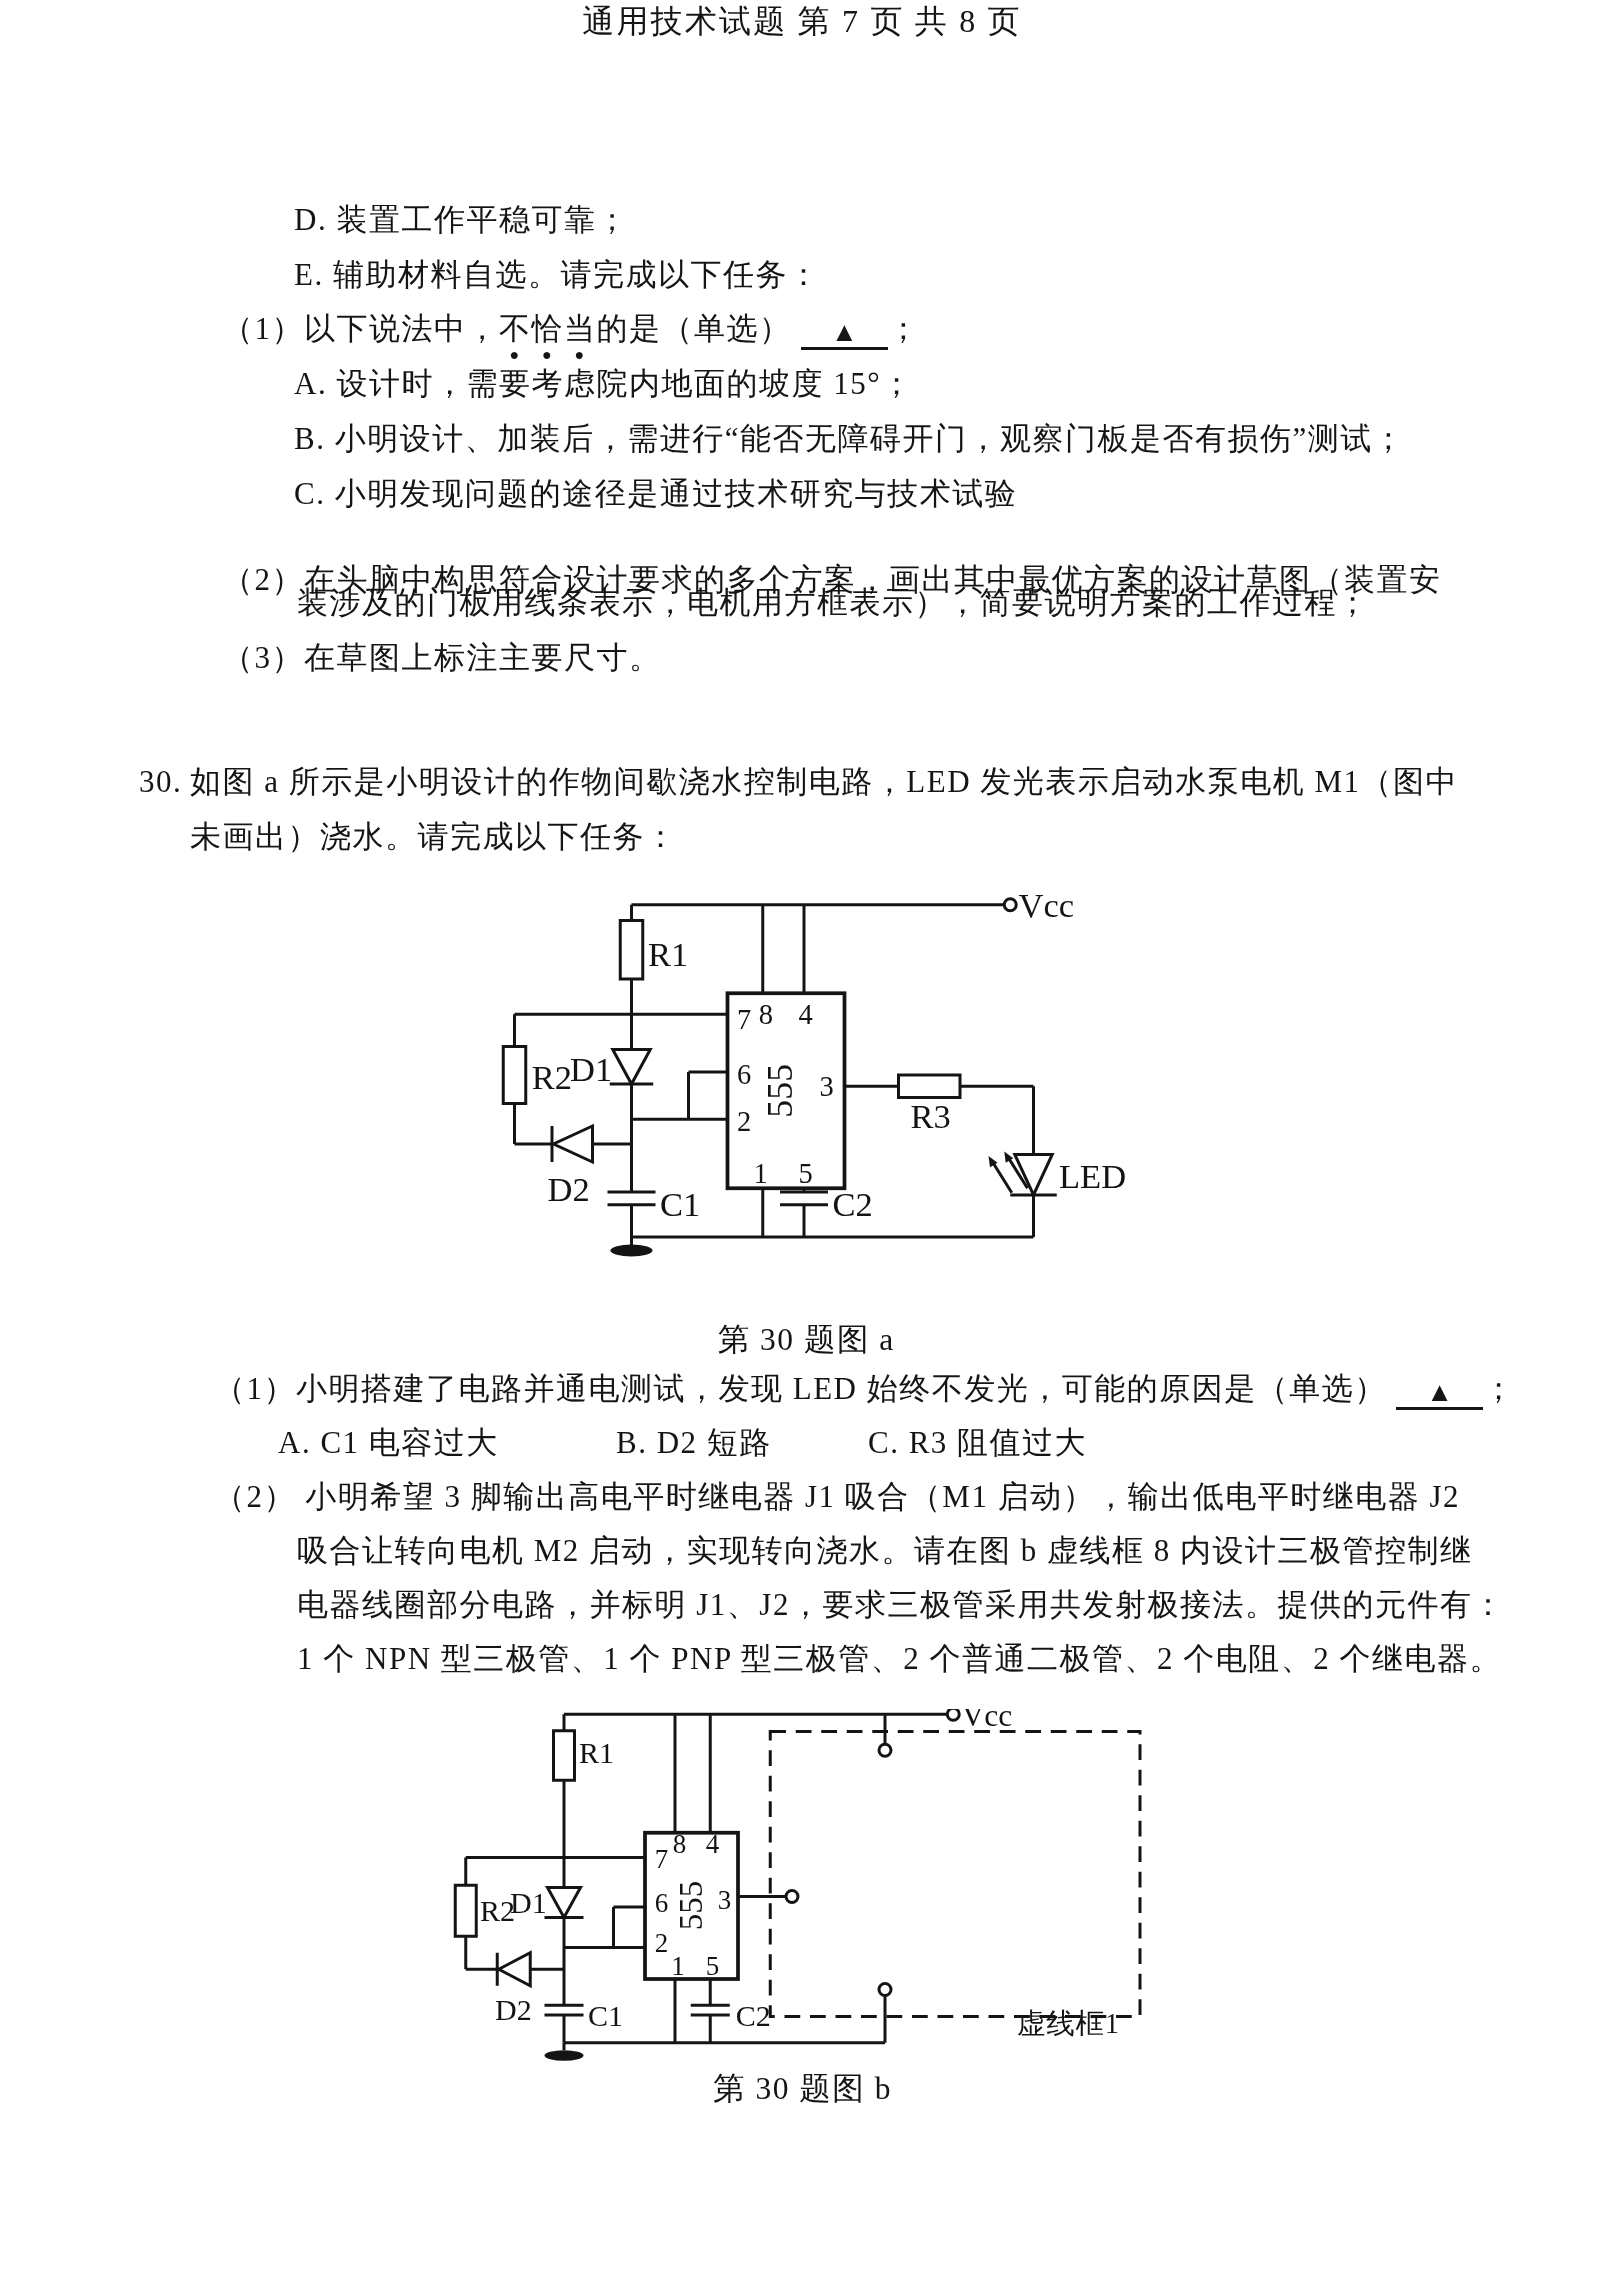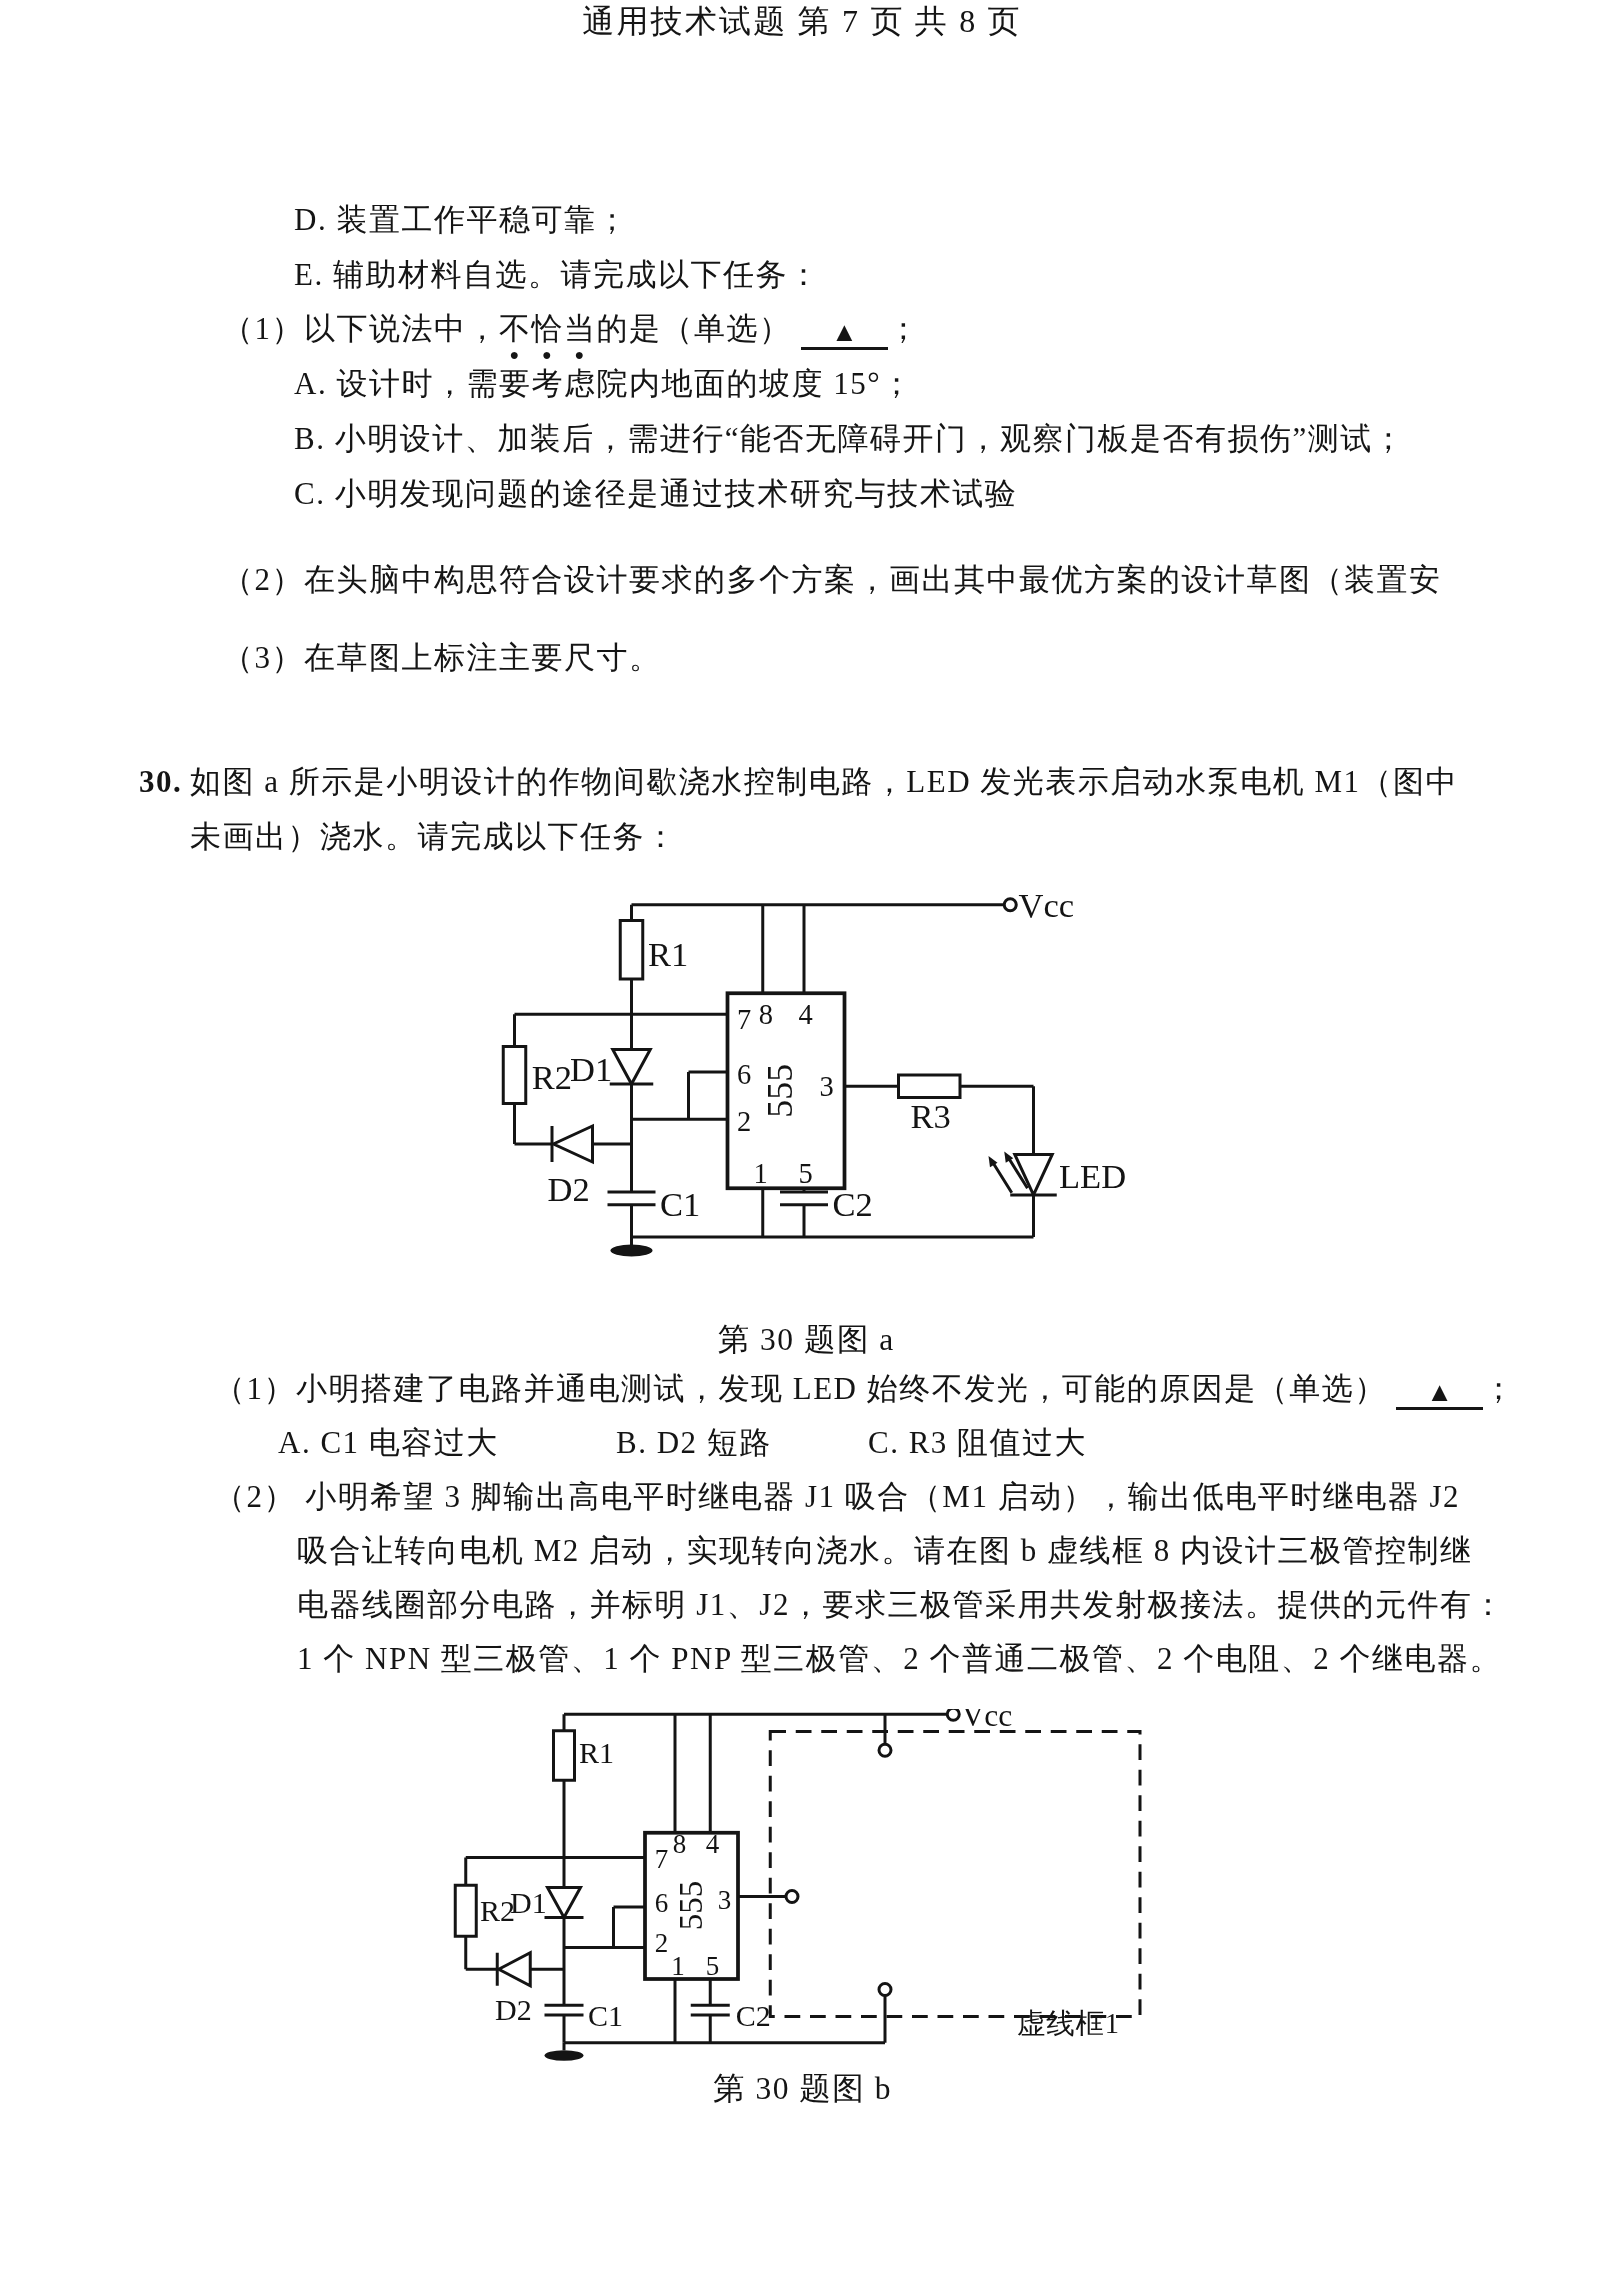--- a/index.html
+++ b/index.html
@@ -61,23 +61,24 @@
   <div class="tl" style="left:294px; top:256px;">E. 辅助材料自选。请完成以下任务：</div>
 
   <div class="tl" style="left:222px; top:310px;">
     <span>（1）</span><span>以下说法中，</span><span class="emph">不恰当</span><span>的是（单选） </span><span class="blank">▲</span><span>；</span>
   </div>
 
   <div class="tl" style="left:294px; top:365px;">A. 设计时，需要考虑院内地面的坡度 15°；</div>
   <div class="tl" style="left:294px; top:475px;">C. 小明发现问题的途径是通过技术研究与技术试验</div>
   <div class="tl" style="left:294px; top:420px;">B. 小明设计、加装后，需进行“能否无障碍开门，观察门板是否有损伤”测试；</div>
   <div class="tl" style="left:222px; top:561px;">（2）在头脑中构思符合设计要求的多个方案，画出其中最优方案的设计草图（装置安</div>
+  <div class="tl" style="left:297px; top:584px;">装涉及的门板用线条表示，电机用方框表示），简要说明方案的工作过程；</div>
   <div class="tl" style="left:222px; top:639px;">（3）在草图上标注主要尺寸。</div>
 
-  <div class="tl" style="left:139px; top:763px;font-weight:bold;">30.</div>
+  <div class="tl" style="left:139px; top:763px;">30.</div>
   <div class="tl" style="left:190px; top:763px;">如图 a 所示是小明设计的作物间歇浇水控制电路，LED 发光表示启动水泵电机 M1（图中</div>
   <div class="tl" style="left:190px; top:818px;">未画出）浇水。请完成以下任务：</div>
 
   <svg class="figure" style="left:420px; top:862px;" width="825" height="525" viewBox="560 1150 1100 700">
 
     <path class="wire" d="M842,1207 H1339"></path>
     <circle class="comp" cx="1347" cy="1207" r="8"></circle>
     <text x="1358" y="1223" font-size="46">Vcc</text>
 
     <path class="wire" d="M842,1207 V1228 M842,1306 V1400"></path>

